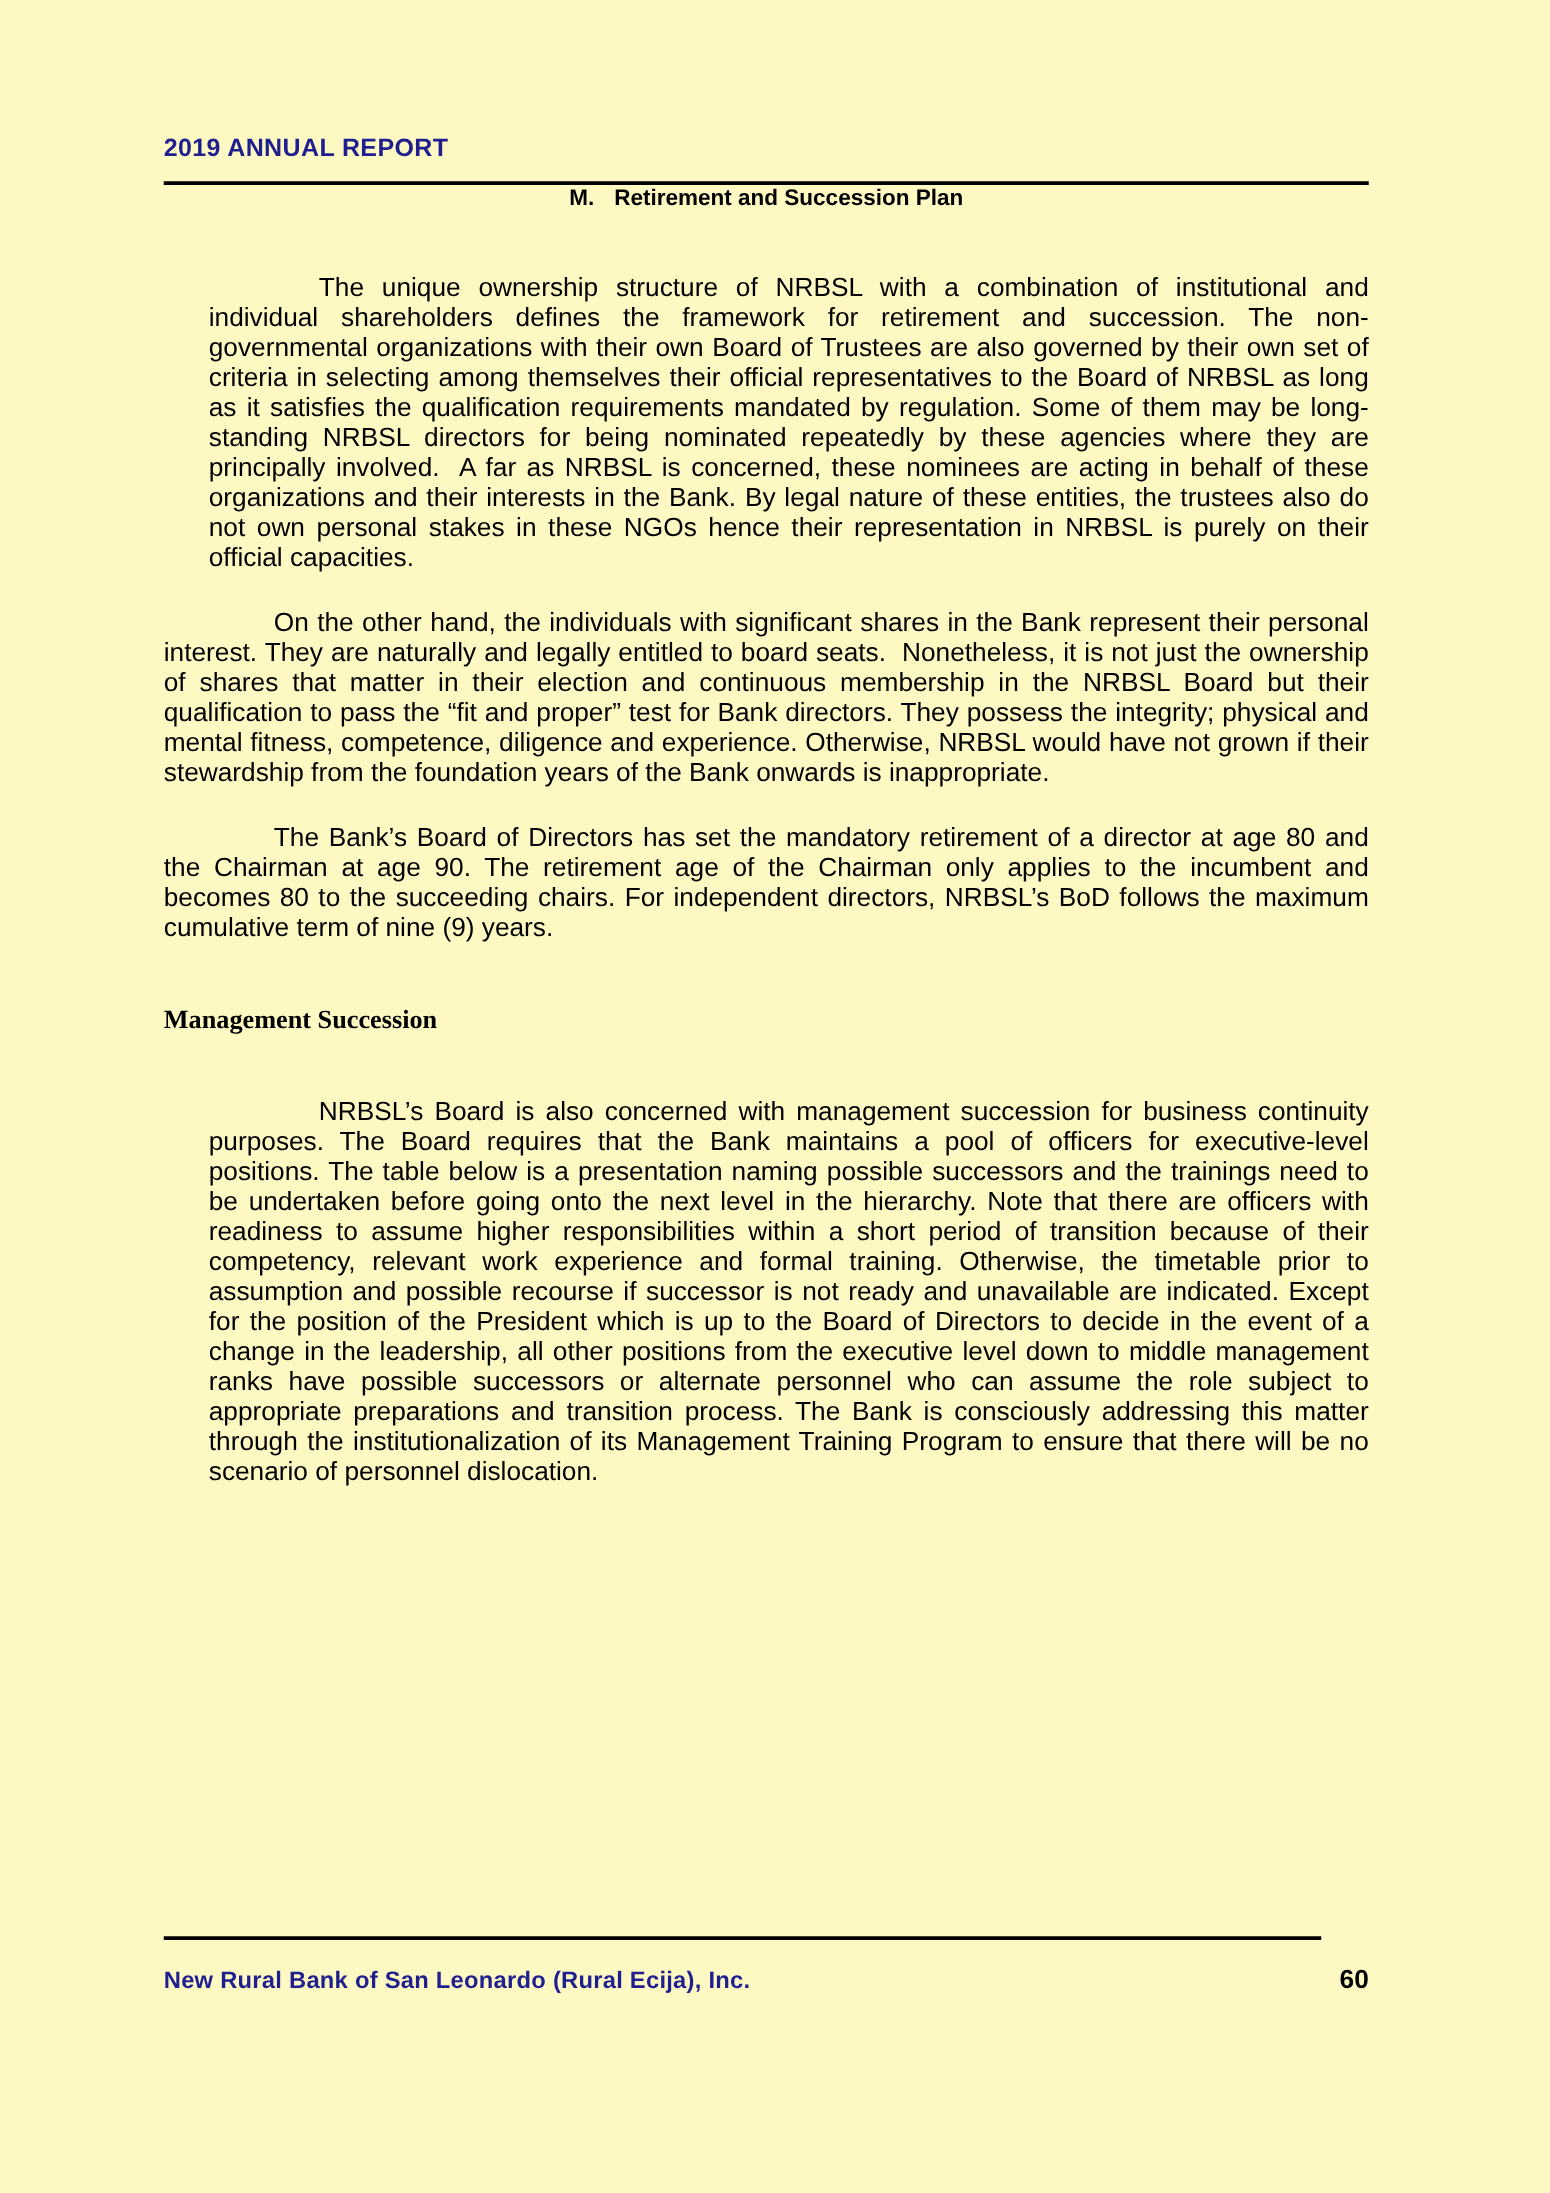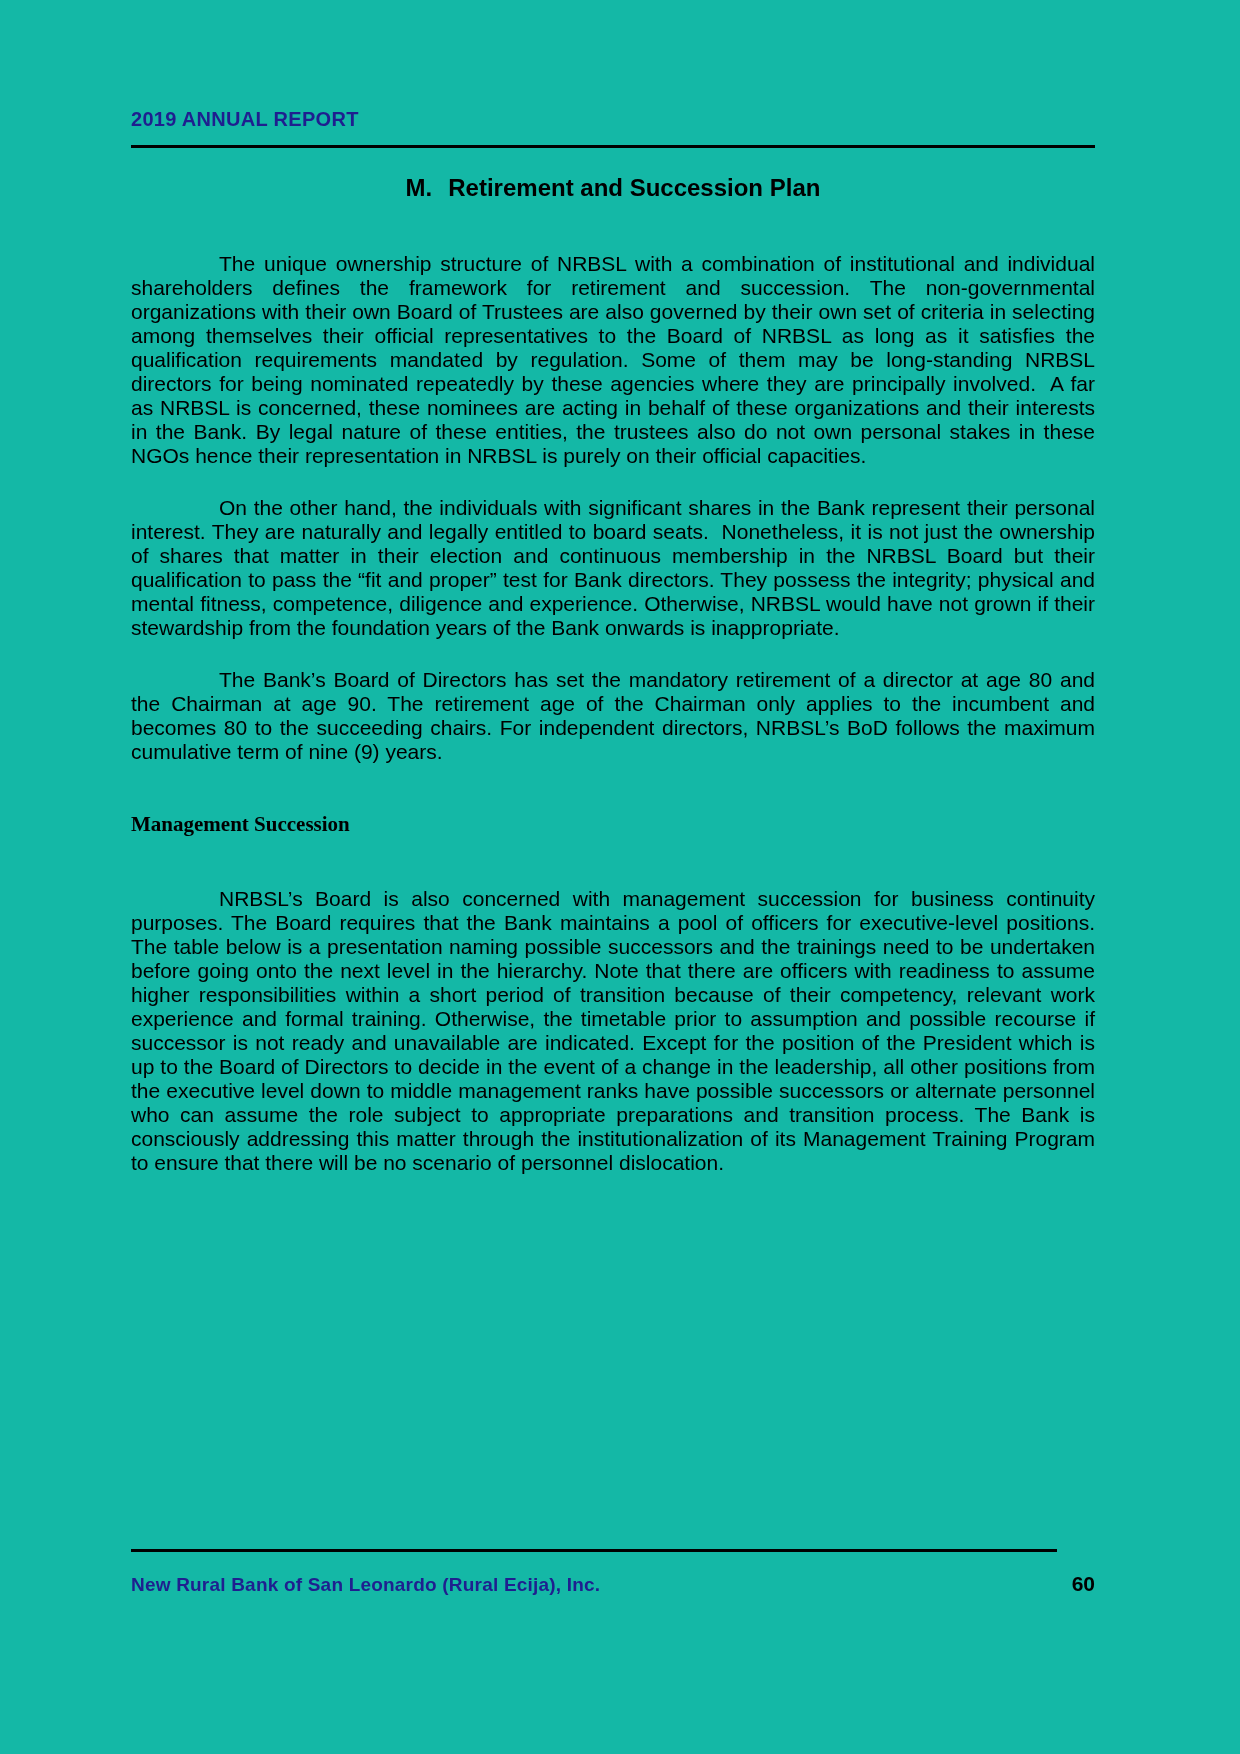--- a/index.html
+++ b/index.html
@@ -3,57 +3,56 @@
 <meta charset="utf-8">
 <style>
   :root { --navy: #1f1f8f; --ink: #000000; }
   * { margin: 0; padding: 0; box-sizing: border-box; }
   html, body { background: #ffffff; }
   .page {
     position: relative;
     width: 1240px;
     height: 1754px;
     margin: 0 auto;
-    background: #14b8a6;
+    background: #fef9c3;
     font-family: "Liberation Sans", sans-serif;
     color: var(--ink);
     overflow: hidden;
   }
   .content { padding: 108px 145px 0 131px; }
 
   .report-header {
     color: var(--navy);
     font-weight: bold;
     font-size: 20px;
     letter-spacing: 0.3px;
   }
   .header-rule {
     height: 3px;
     background: #000000;
     margin-top: 14px;
   }
 
   .doc-title {
-    margin-top: 26px;
     text-align: center;
-    font-size: 24px;
+    font-size: 18px;
     font-weight: bold;
     color: var(--ink);
   }
   .doc-title .title-number { margin-right: 16px; }
 
   .body-text p {
     font-size: 21px;
     line-height: 24px;
     text-align: justify;
     text-indent: 88px;
     white-space: pre-wrap;
     margin: 0 0 28px 0;
   }
-  .body-text p:first-child { margin-top: 50px; }
+  .body-text p:first-child { margin-top: 50px; margin-left: 36px; }
 
   .section-heading {
     font-size: 21px;
     font-weight: bold;
     color: var(--ink);
     margin: 48px 0 23px 0;
     font-family: Liberation Serif, serif;
   }
 
   .footer-rule {

